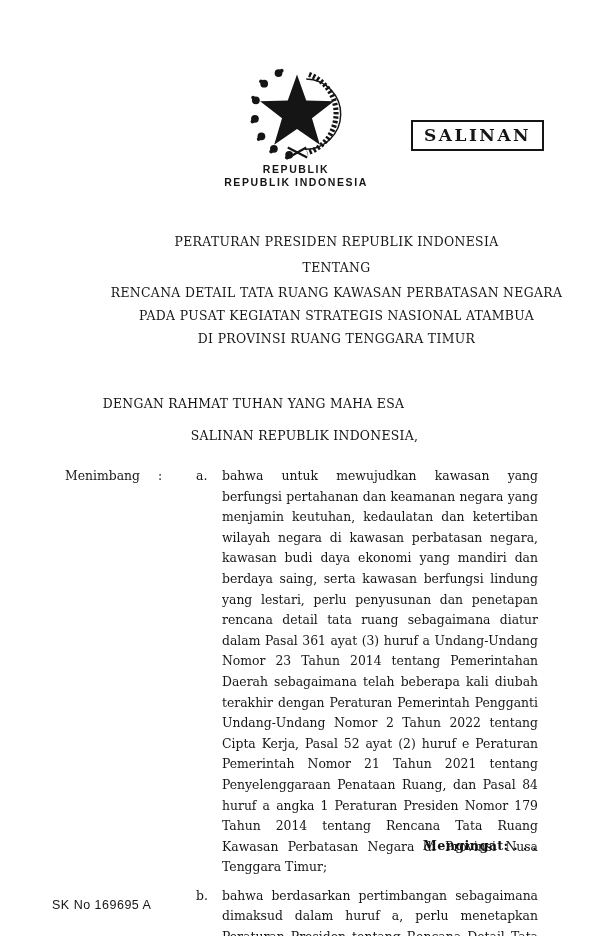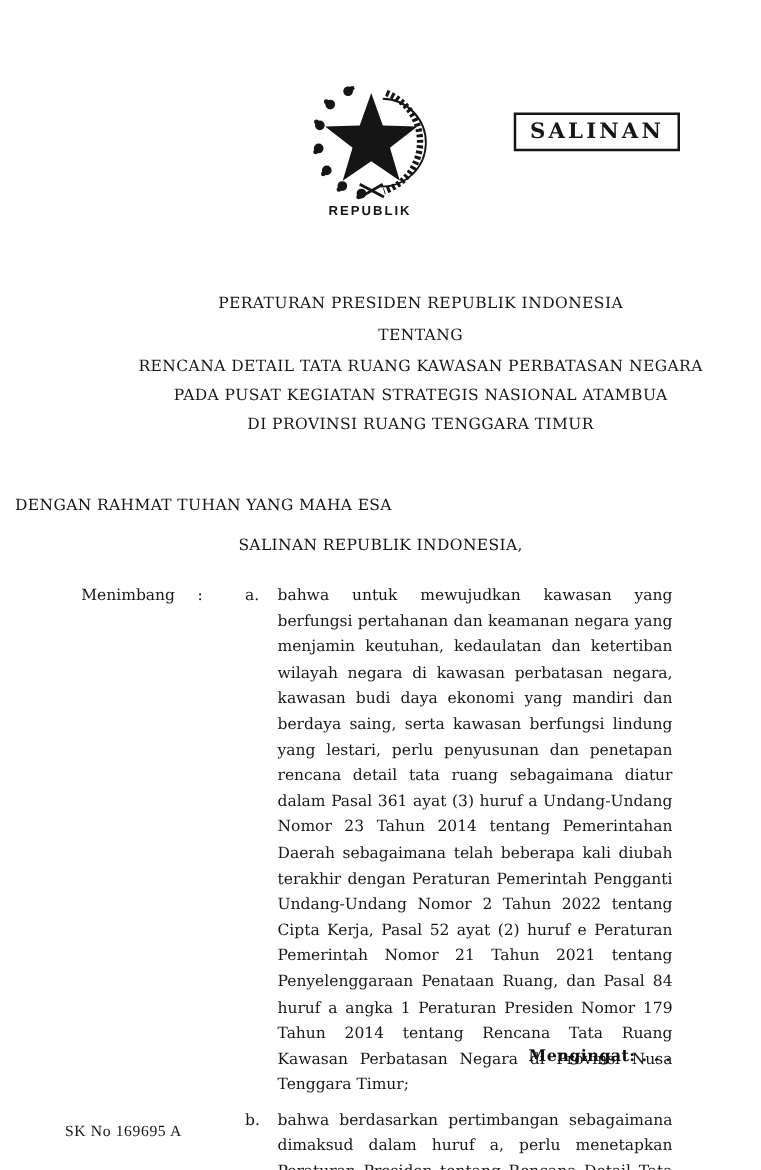--- a/index.html
+++ b/index.html
@@ -13,35 +13,35 @@
   
   .emblem{
     position:absolute;left:249px;top:67px;width:96px;height:98px;
   }
   .institution{
     position:absolute;left:146px;top:163px;width:300px;text-align:center;
     font-family:"Liberation Sans", sans-serif;font-weight:bold;
     font-size:10.5px;letter-spacing:1.6px;line-height:13px;color:#151515;
   }
   .salinan{
-    position:absolute;left:411px;top:90px;
+    position:absolute;left:411px;top:120px;
     border:2.5px solid #151515;padding:3px 11px 4px 11px;
     font-family:"DejaVu Serif", serif;font-weight:bold;
     font-size:17px;letter-spacing:2.5px;color:#151515;background:#fff;
   }
   
   .titleblock{
     position:absolute;top:229px;left:0;width:609px;text-align:center;
     font-size:12.4px;letter-spacing:0.35px;color:#151515;padding-left:32px;
   }
   .titleblock .tline{line-height:26px;}
   .titleblock .tline.tight{line-height:23px;}
   .invocation{
-    position:absolute;top:396px;left:0;width:507px;text-align:left;
-    font-size:12.4px;letter-spacing:0.3px;margin-left:12px;
+    position:absolute;top:396px;left:0;width:507px;text-align:center;
+    font-size:12.4px;letter-spacing:0.3px;
   }
   .authority{
     position:absolute;top:428px;left:0;width:609px;text-align:center;
     font-size:12.4px;letter-spacing:0.3px;
   }
   
   .consider{
     position:absolute;top:466px;left:0;width:609px;
     font-size:12.4px;line-height:20.6px;color:#161616;
   }
@@ -52,21 +52,21 @@
   .c-item + .c-item{margin-top:8px;}
   .c-item .marker{position:absolute;left:0;top:0;}
   .c-item p{margin:0;text-align:justify;}
   
   .catchword{
     position:absolute;top:838px;right:72px;
     font-weight:bold;font-size:12.8px;letter-spacing:0.3px;white-space:pre;
   }
   .sk-number{
     position:absolute;left:52px;top:898px;
-    font-family:Liberation Serif, serif;font-size:12.5px;
+    font-family:Liberation Sans, sans-serif;font-size:12.5px;
     letter-spacing:0.5px;color:#151515;white-space:pre;
   }
 </style>
 </head>
 <body>
 
 <div class="page">
 
   <div class="emblem">
     <svg viewBox="0 0 100 106" width="96" height="98" xmlns="http://www.w3.org/2000/svg">
@@ -95,20 +95,21 @@
       <path d="M 63 8 A 45 45 0 0 1 61 93" stroke="#151515" stroke-width="5.5" fill="none" stroke-dasharray="2.6 2.2"></path>
       <path d="M 60 13 A 38 38 0 0 1 58.5 89" stroke="#151515" stroke-width="1.6" fill="none"></path>
 
       <path d="M 39 99 L 60 87" stroke="#151515" stroke-width="2.4" fill="none"></path>
       <path d="M 61 98 L 40 87" stroke="#151515" stroke-width="2.4" fill="none"></path>
     </svg>
   </div>
 
   <div class="institution">
     <div>REPUBLIK</div>
+    <div>REPUBLIK INDONESIA</div>
   </div>
 
   <div class="salinan">SALINAN</div>
 
   <div class="titleblock">
     <div class="tline">PERATURAN PRESIDEN REPUBLIK INDONESIA</div>
     <div class="tline">TENTANG</div>
     <div class="tline tight">RENCANA DETAIL TATA RUANG KAWASAN PERBATASAN NEGARA</div>
     <div class="tline tight">PADA PUSAT KEGIATAN STRATEGIS NASIONAL ATAMBUA</div>
     <div class="tline tight">DI PROVINSI RUANG TENGGARA TIMUR</div>

